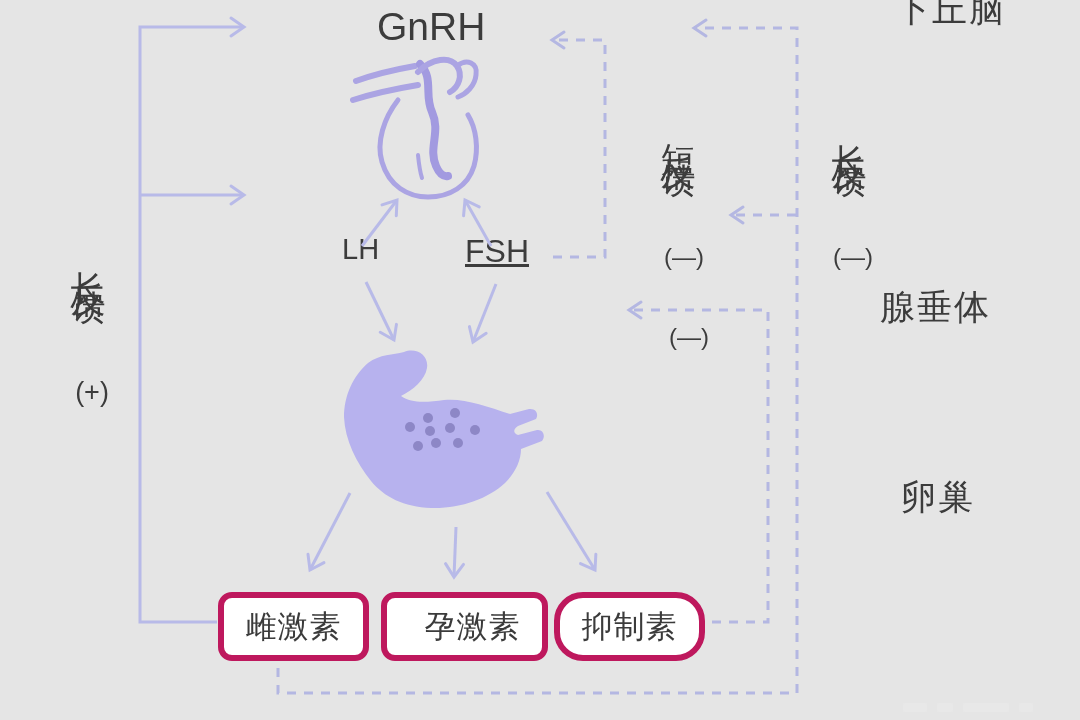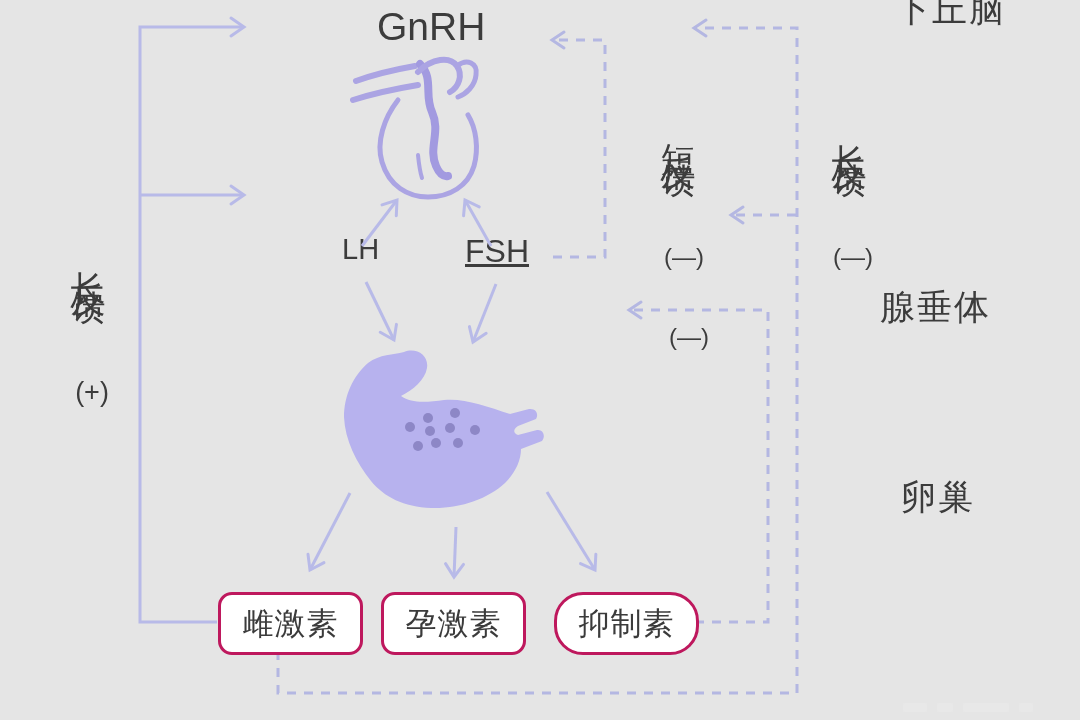--- a/index.html
+++ b/index.html
@@ -9,21 +9,21 @@
   }
   .txt{position:absolute;color:#3c3c3c;white-space:nowrap;}
   .vert{
     writing-mode:vertical-rl;text-orientation:upright;
     letter-spacing:10px;line-height:1;font-size:35px;color:#3c3c3c;
   }
   .sign{font-size:24px;color:#3c3c3c;text-align:center;width:54px;}
   .region{font-size:35px;letter-spacing:2px;}
   .hormone-box{
     position:absolute;top:592px;width:139px;height:57px;background:#ffffff;
-    border:3px solid #be185d;border-radius:14px;
+    border:6px solid #be185d;border-radius:14px;
     display:flex;align-items:center;justify-content:center;
     font-size:31px;color:#3b3b3b;letter-spacing:1px;z-index:3;
   }
   svg{position:absolute;left:0;top:0;z-index:1;}
   .wm{position:absolute;left:903px;top:703px;width:130px;height:15px;z-index:2;
       display:flex;gap:10px;align-items:flex-start;opacity:.75;filter:blur(.7px);}
   .wm span{display:block;height:9px;background:#e9e9e9;border-radius:2px;}
 </style>
 </head>
 <body>
@@ -127,21 +127,21 @@
 
   <div class="txt vert" style="left:71px;top:243px;">长反馈</div>
   <div class="txt sign" style="left:65px;top:377px;font-size:27px;">(+)</div>
 
   <div class="txt sign" style="left:662px;top:323px;">(—)</div>
 
   <div class="txt region" style="left:880px;top:284px;">腺垂体</div>
   <div class="txt region" style="left:901px;top:474px;text-align:right;">卵巢</div>
 
   <div class="hormone-box" style="left:218px;">雌激素</div>
-  <div class="hormone-box" style="left:381px;">孕激素</div>
+  <div class="hormone-box" style="left:381px;padding-left:16px;">孕激素</div>
   <div class="hormone-box" style="left:554px;border-radius:29px;">抑制素</div>
 
   <div class="wm">
     <span style="width:24px;"></span>
       <span style="width:16px;"></span>
       <span style="width:46px;"></span>
       <span style="width:14px;"></span>
   </div>
 
 </div>

